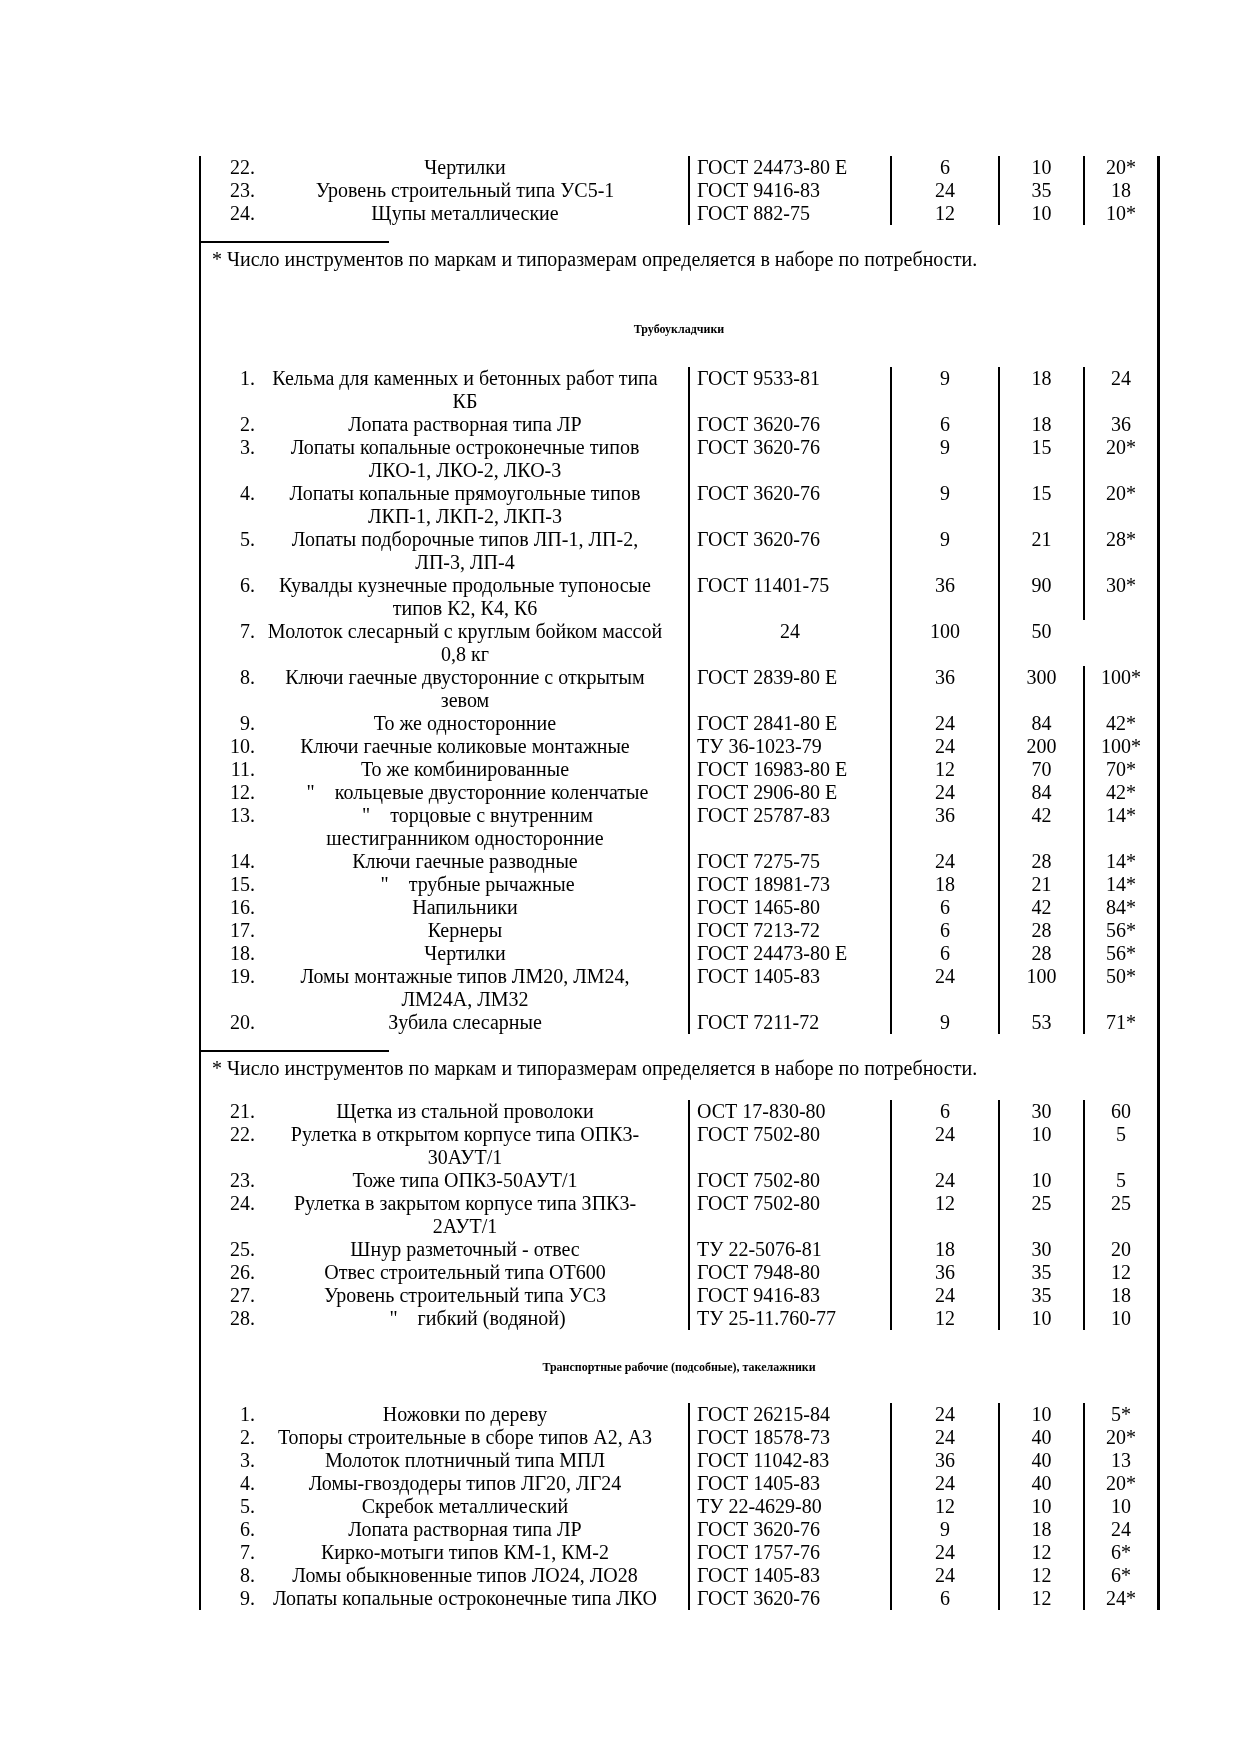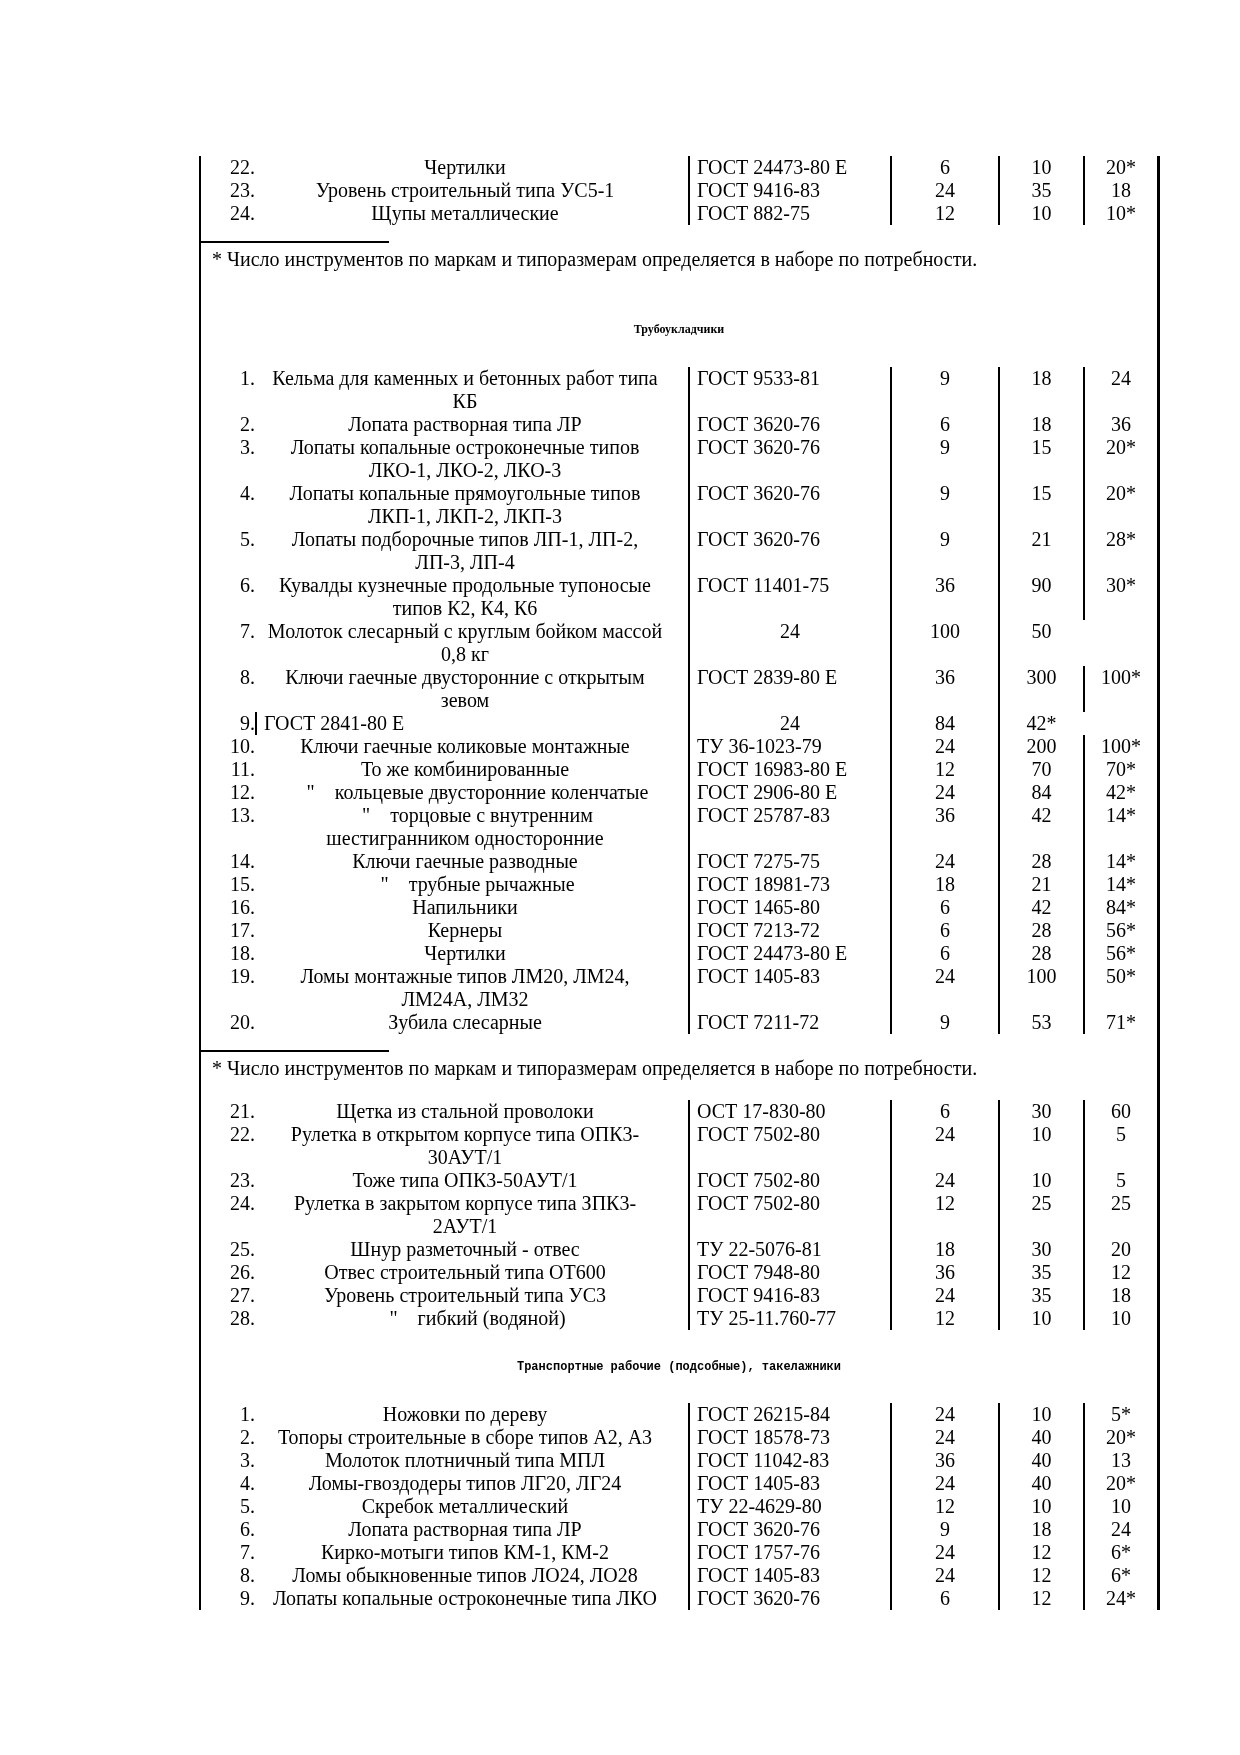--- a/index.html
+++ b/index.html
@@ -43,21 +43,21 @@
   .fn-rule {
     width: 188px; height: 0;
     border-top: 2px solid #000;
     margin-bottom: 5px;
   }
   .fn-text { padding-left: 11px; }
   
   #sec-b .heading { margin-top: 47px; }
   #sec-b .rows    { margin-top: 26px; }
   #sec-c .rows    { margin-top: 20px; }
-  #sec-d .heading { margin-top: 26px; font-family: Liberation Mono, monospace; }
+  #sec-d .heading { margin-top: 26px; }
   #sec-d .rows    { margin-top: 24px; }
 </style>
 </head>
 <body>
 
 <div class="page">
   <div class="frame">
 
     <section id="sec-a">
       <div class="rows">
@@ -153,20 +153,21 @@
           <div class="row">
     <div class="c num">8.</div>
     <div class="c name">Ключи гаечные двусторонние с открытым зевом</div>
     <div class="c std">ГОСТ 2839-80 Е</div>
     <div class="c v1">36</div>
     <div class="c v2">300</div>
     <div class="c v3">100*</div>
   </div>
           <div class="row">
     <div class="c num">9.</div>
+    <div class="c name">То же односторонние</div>
     <div class="c std">ГОСТ 2841-80 Е</div>
     <div class="c v1">24</div>
     <div class="c v2">84</div>
     <div class="c v3">42*</div>
   </div>
           <div class="row">
     <div class="c num">10.</div>
     <div class="c name">Ключи гаечные коликовые монтажные</div>
     <div class="c std">ТУ 36-1023-79</div>
     <div class="c v1">24</div>

